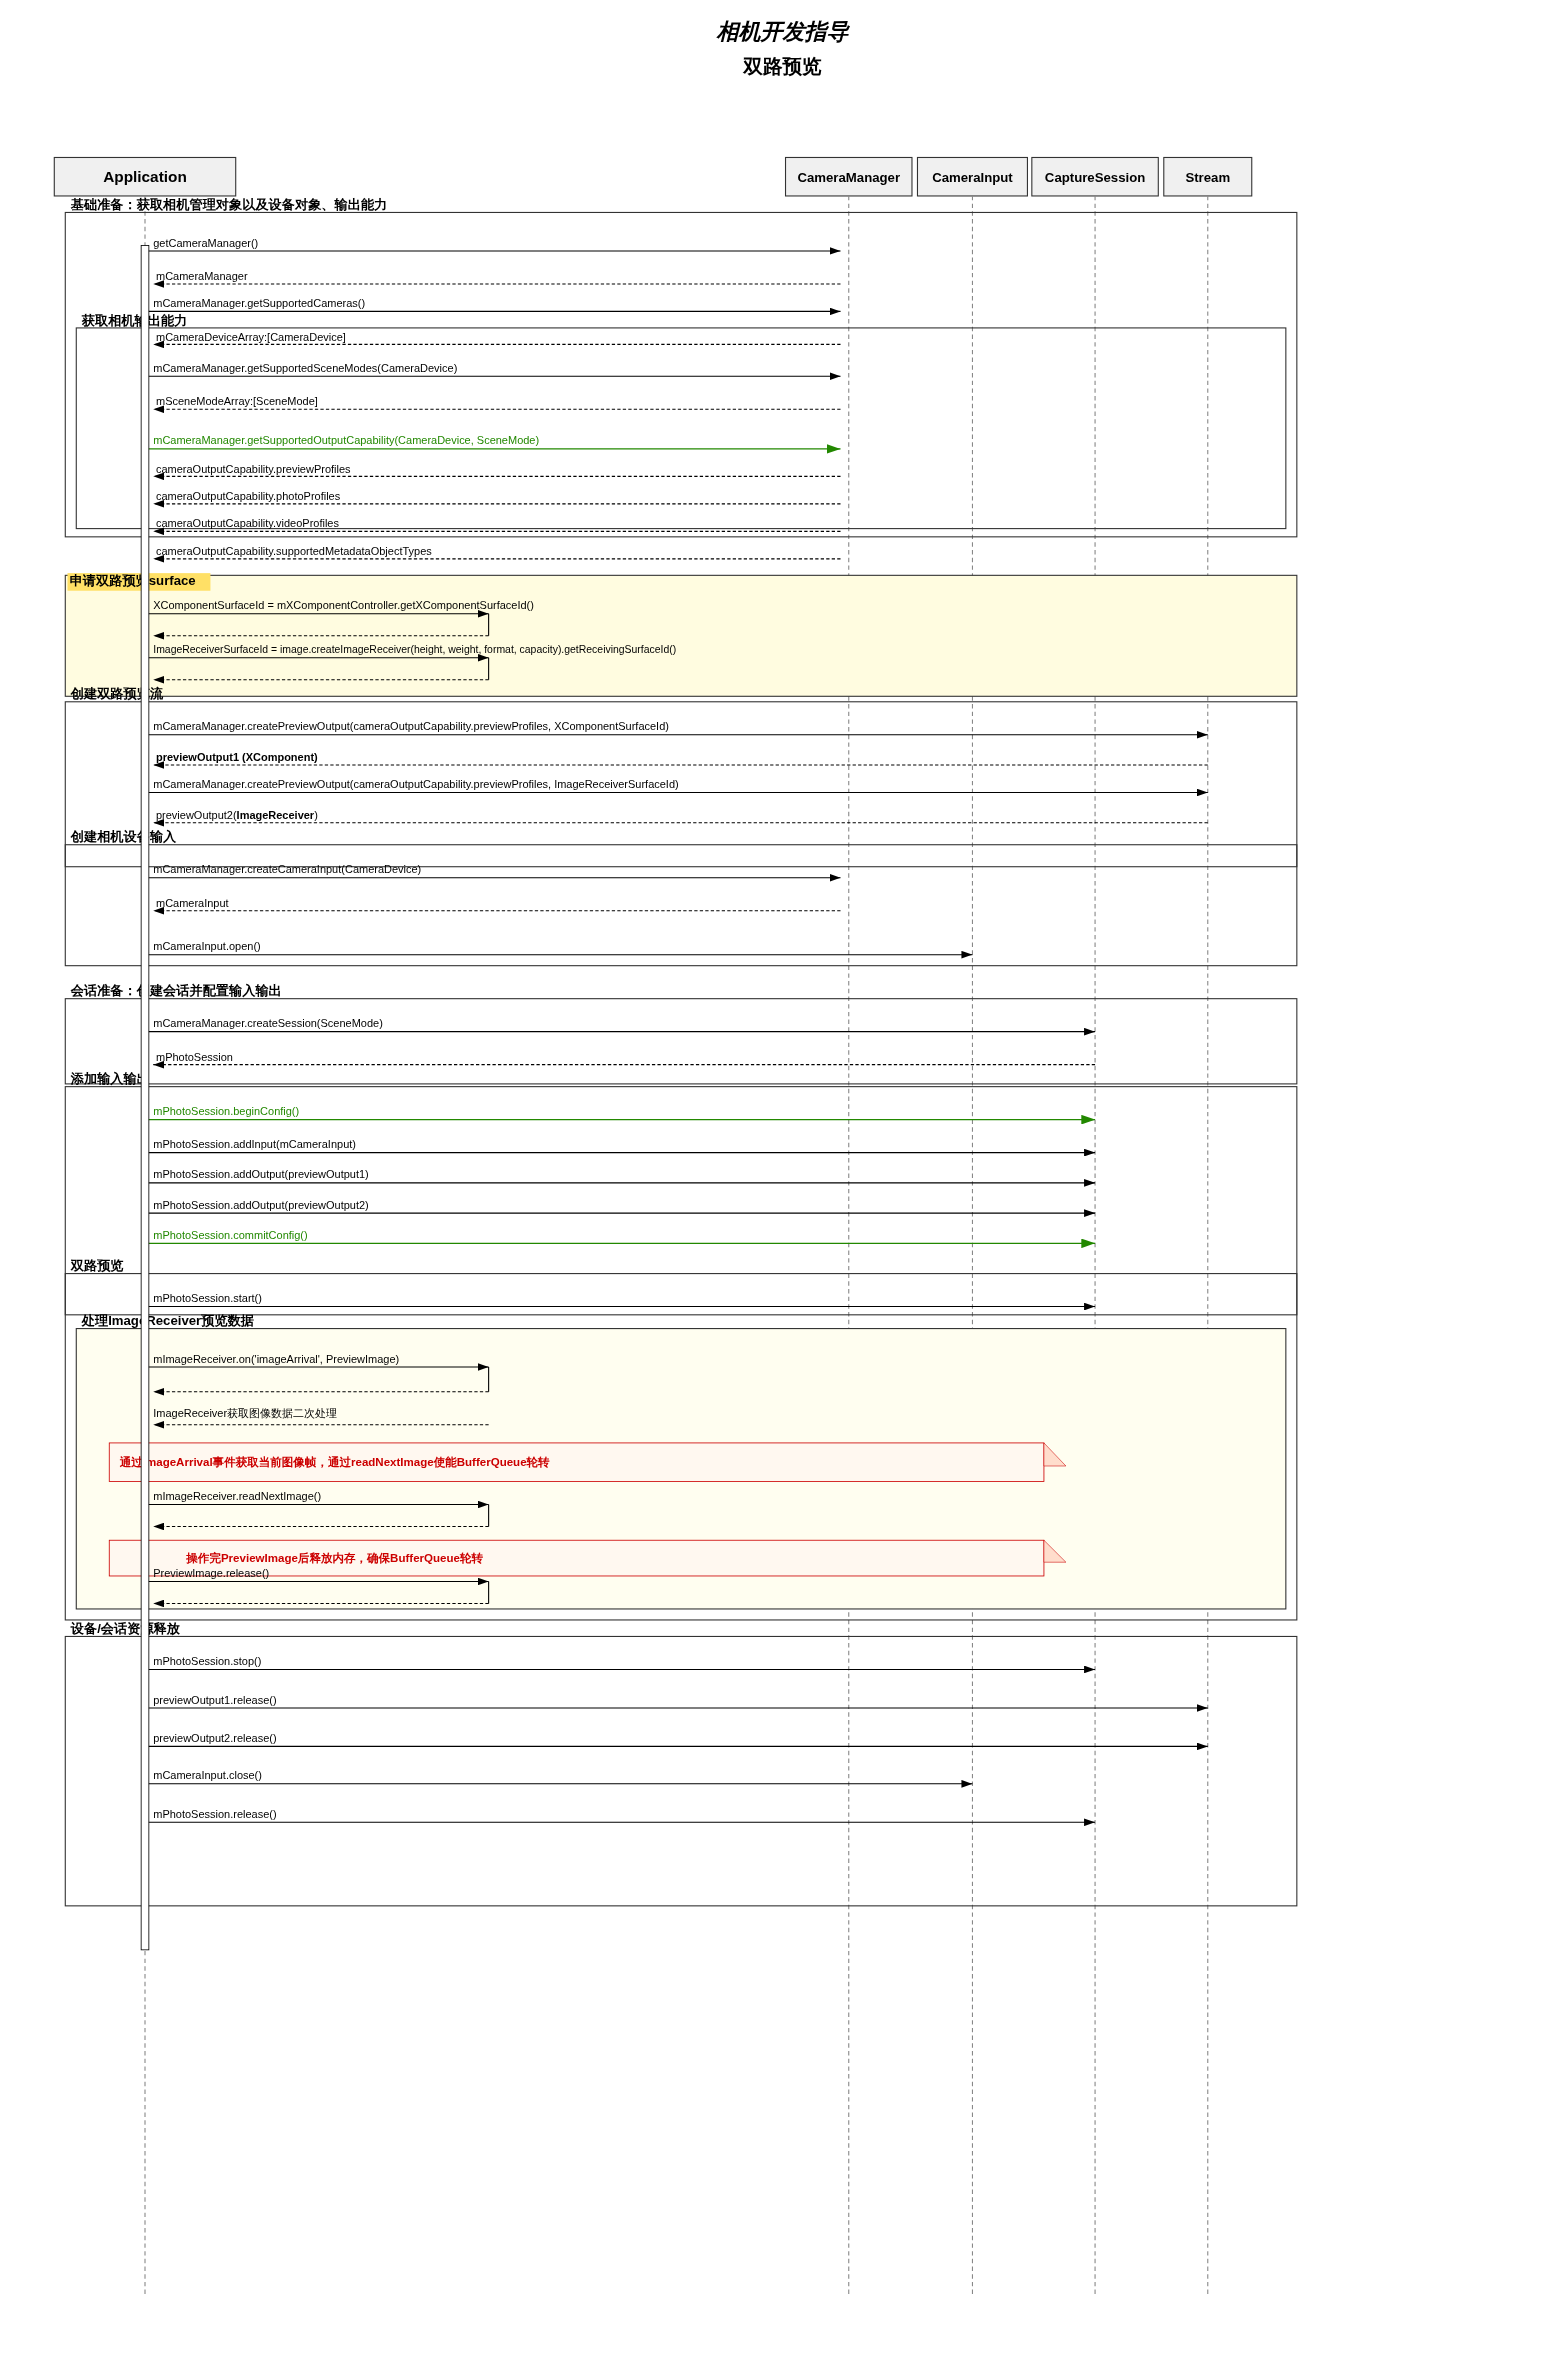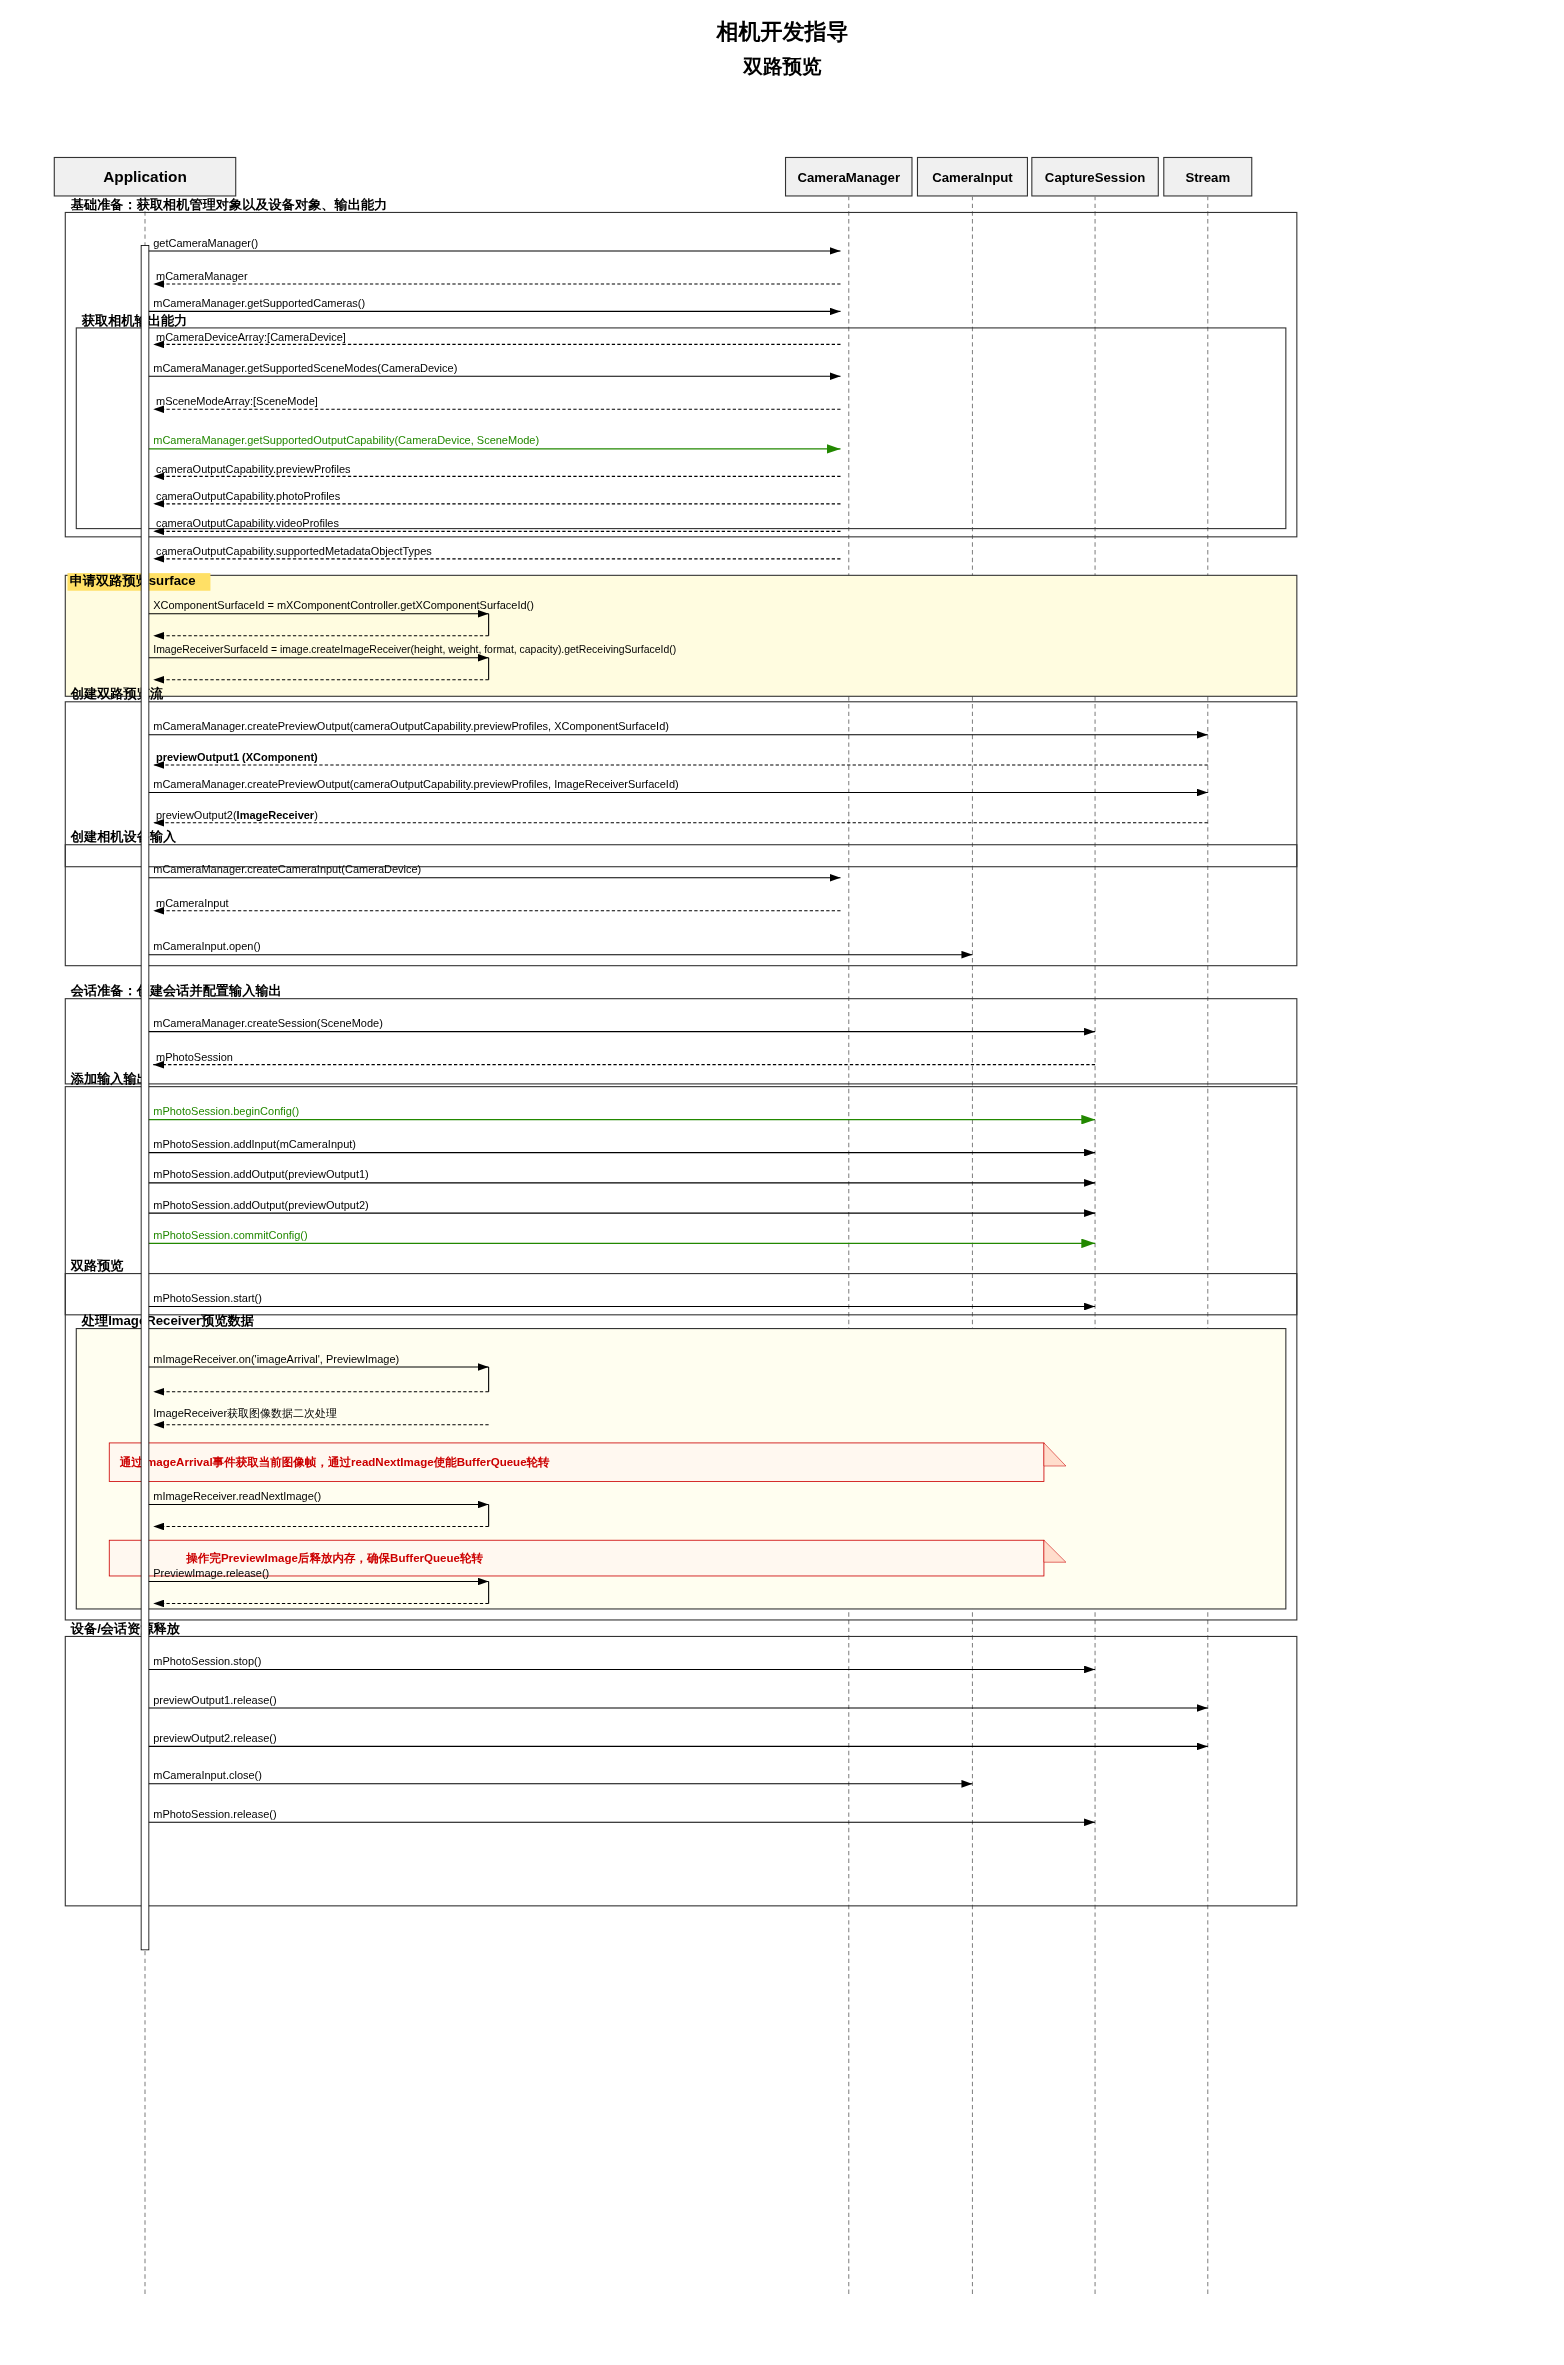--- a/index.html
+++ b/index.html
@@ -9,20 +9,21 @@
       width: 1565px;
       min-height: 2366px;
       font-size: 12.7px;
       color: #000;
     }
     .page-title {
       text-align: center;
       padding: 17.3px 0 5.8px 0;
       font-size: 22px;
       font-weight: bold;
+      font-style: italic;
     }
     .page-subtitle {
       text-align: center;
       font-size: 19.6px;
       font-weight: bold;
       margin-bottom: 17.3px;
     }
     .diagram-container {
       position: relative;
       width: 100%;

